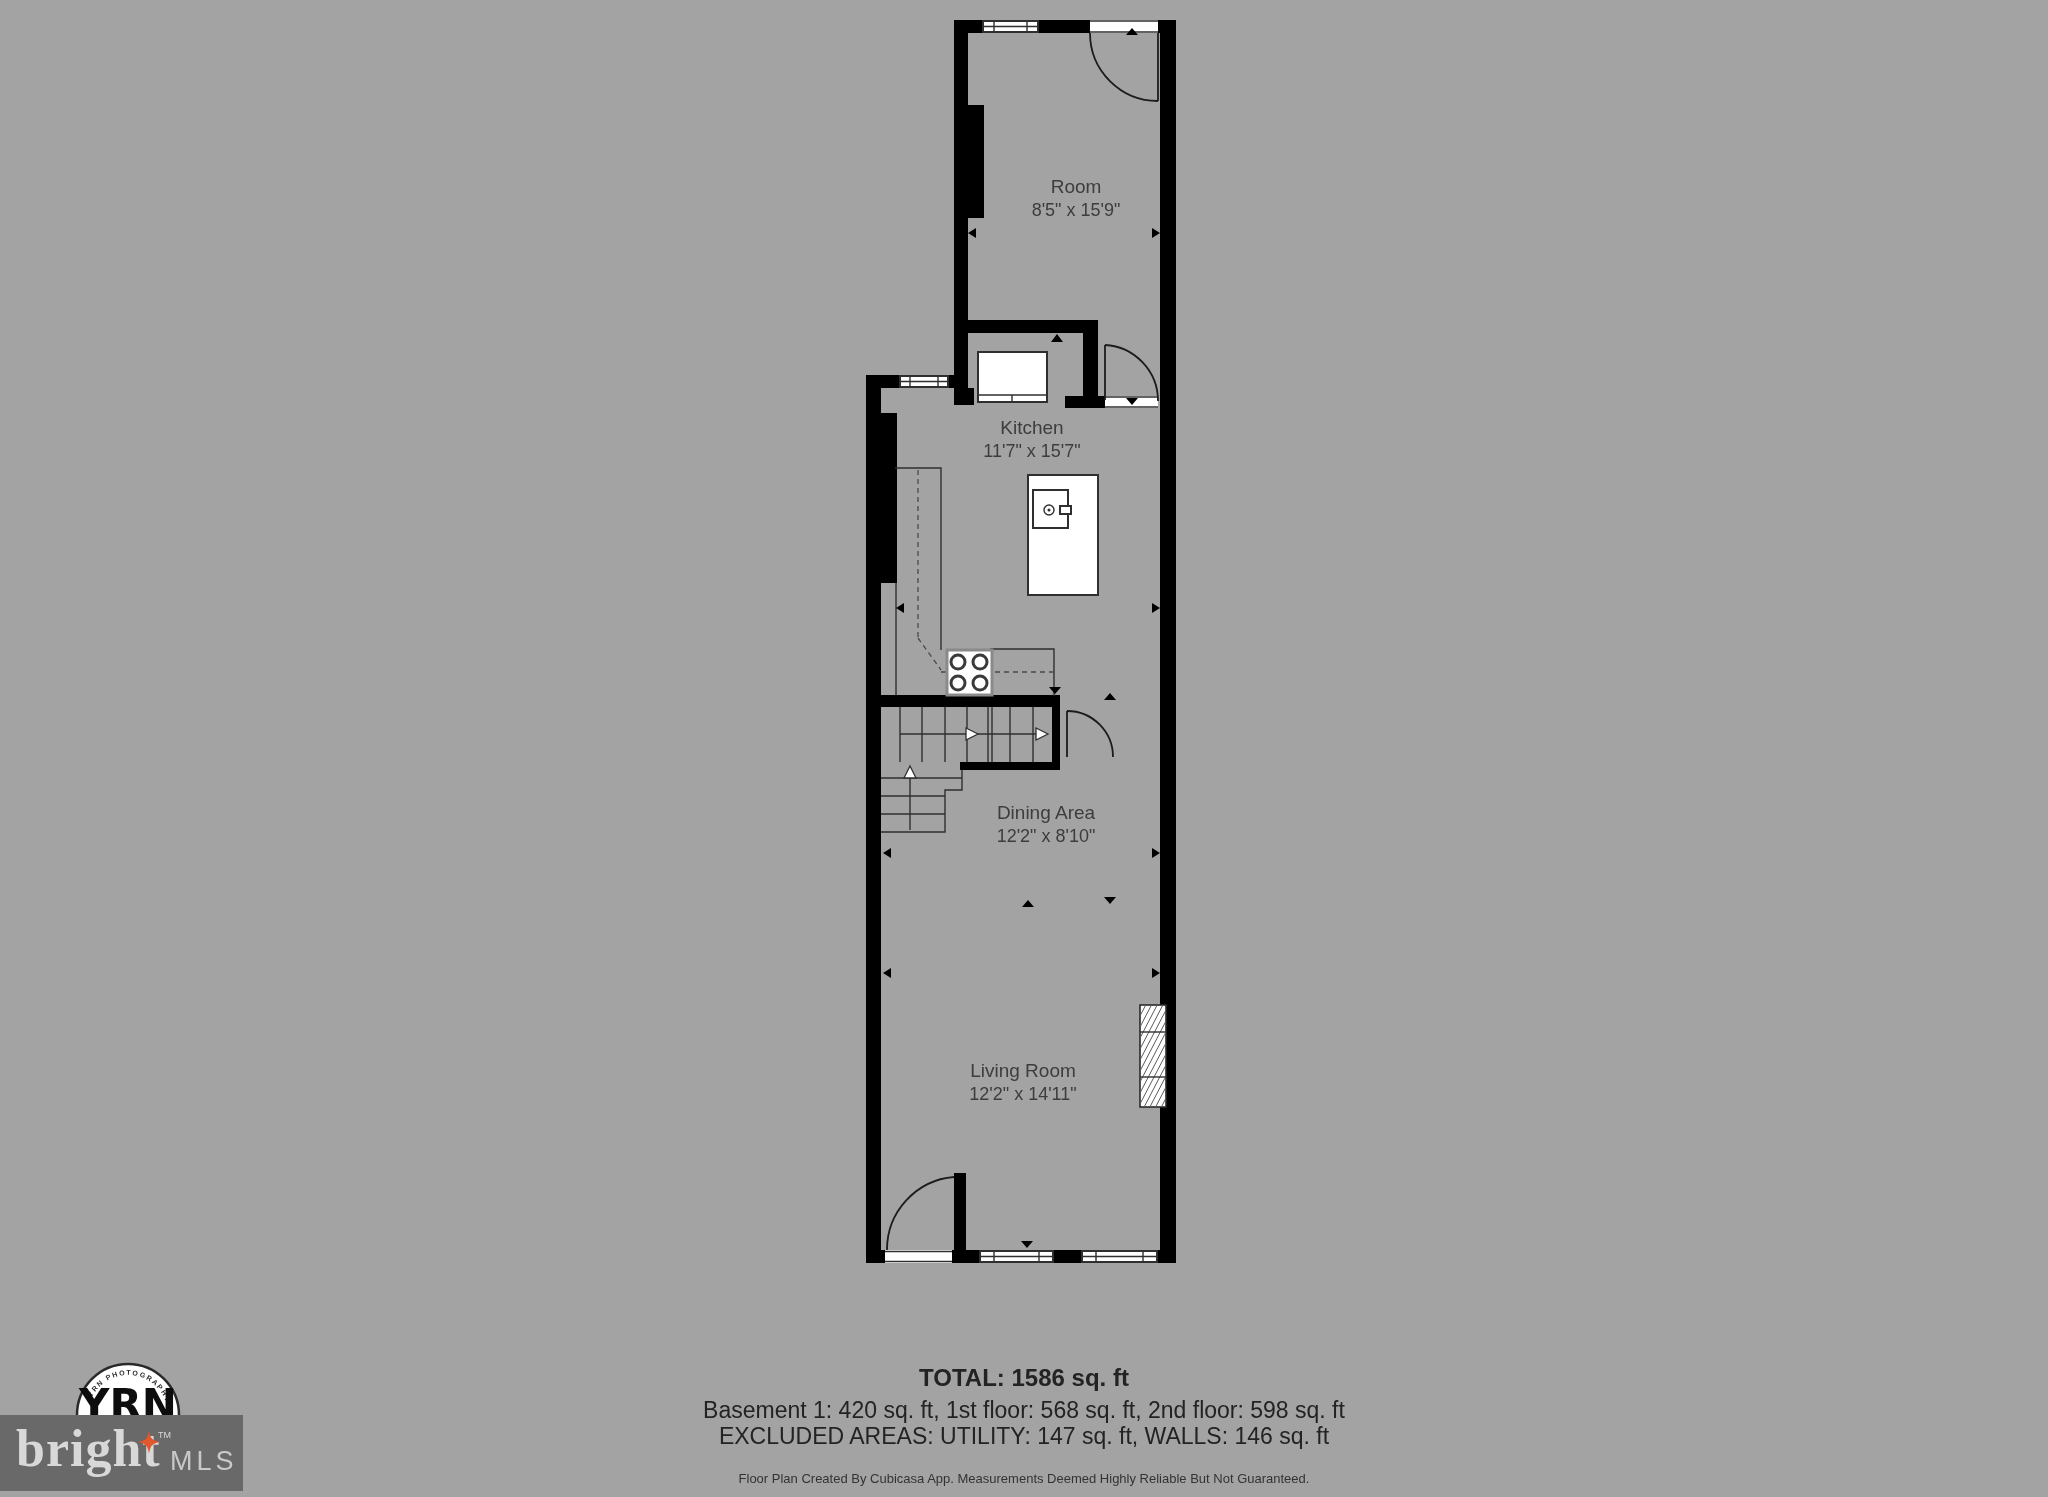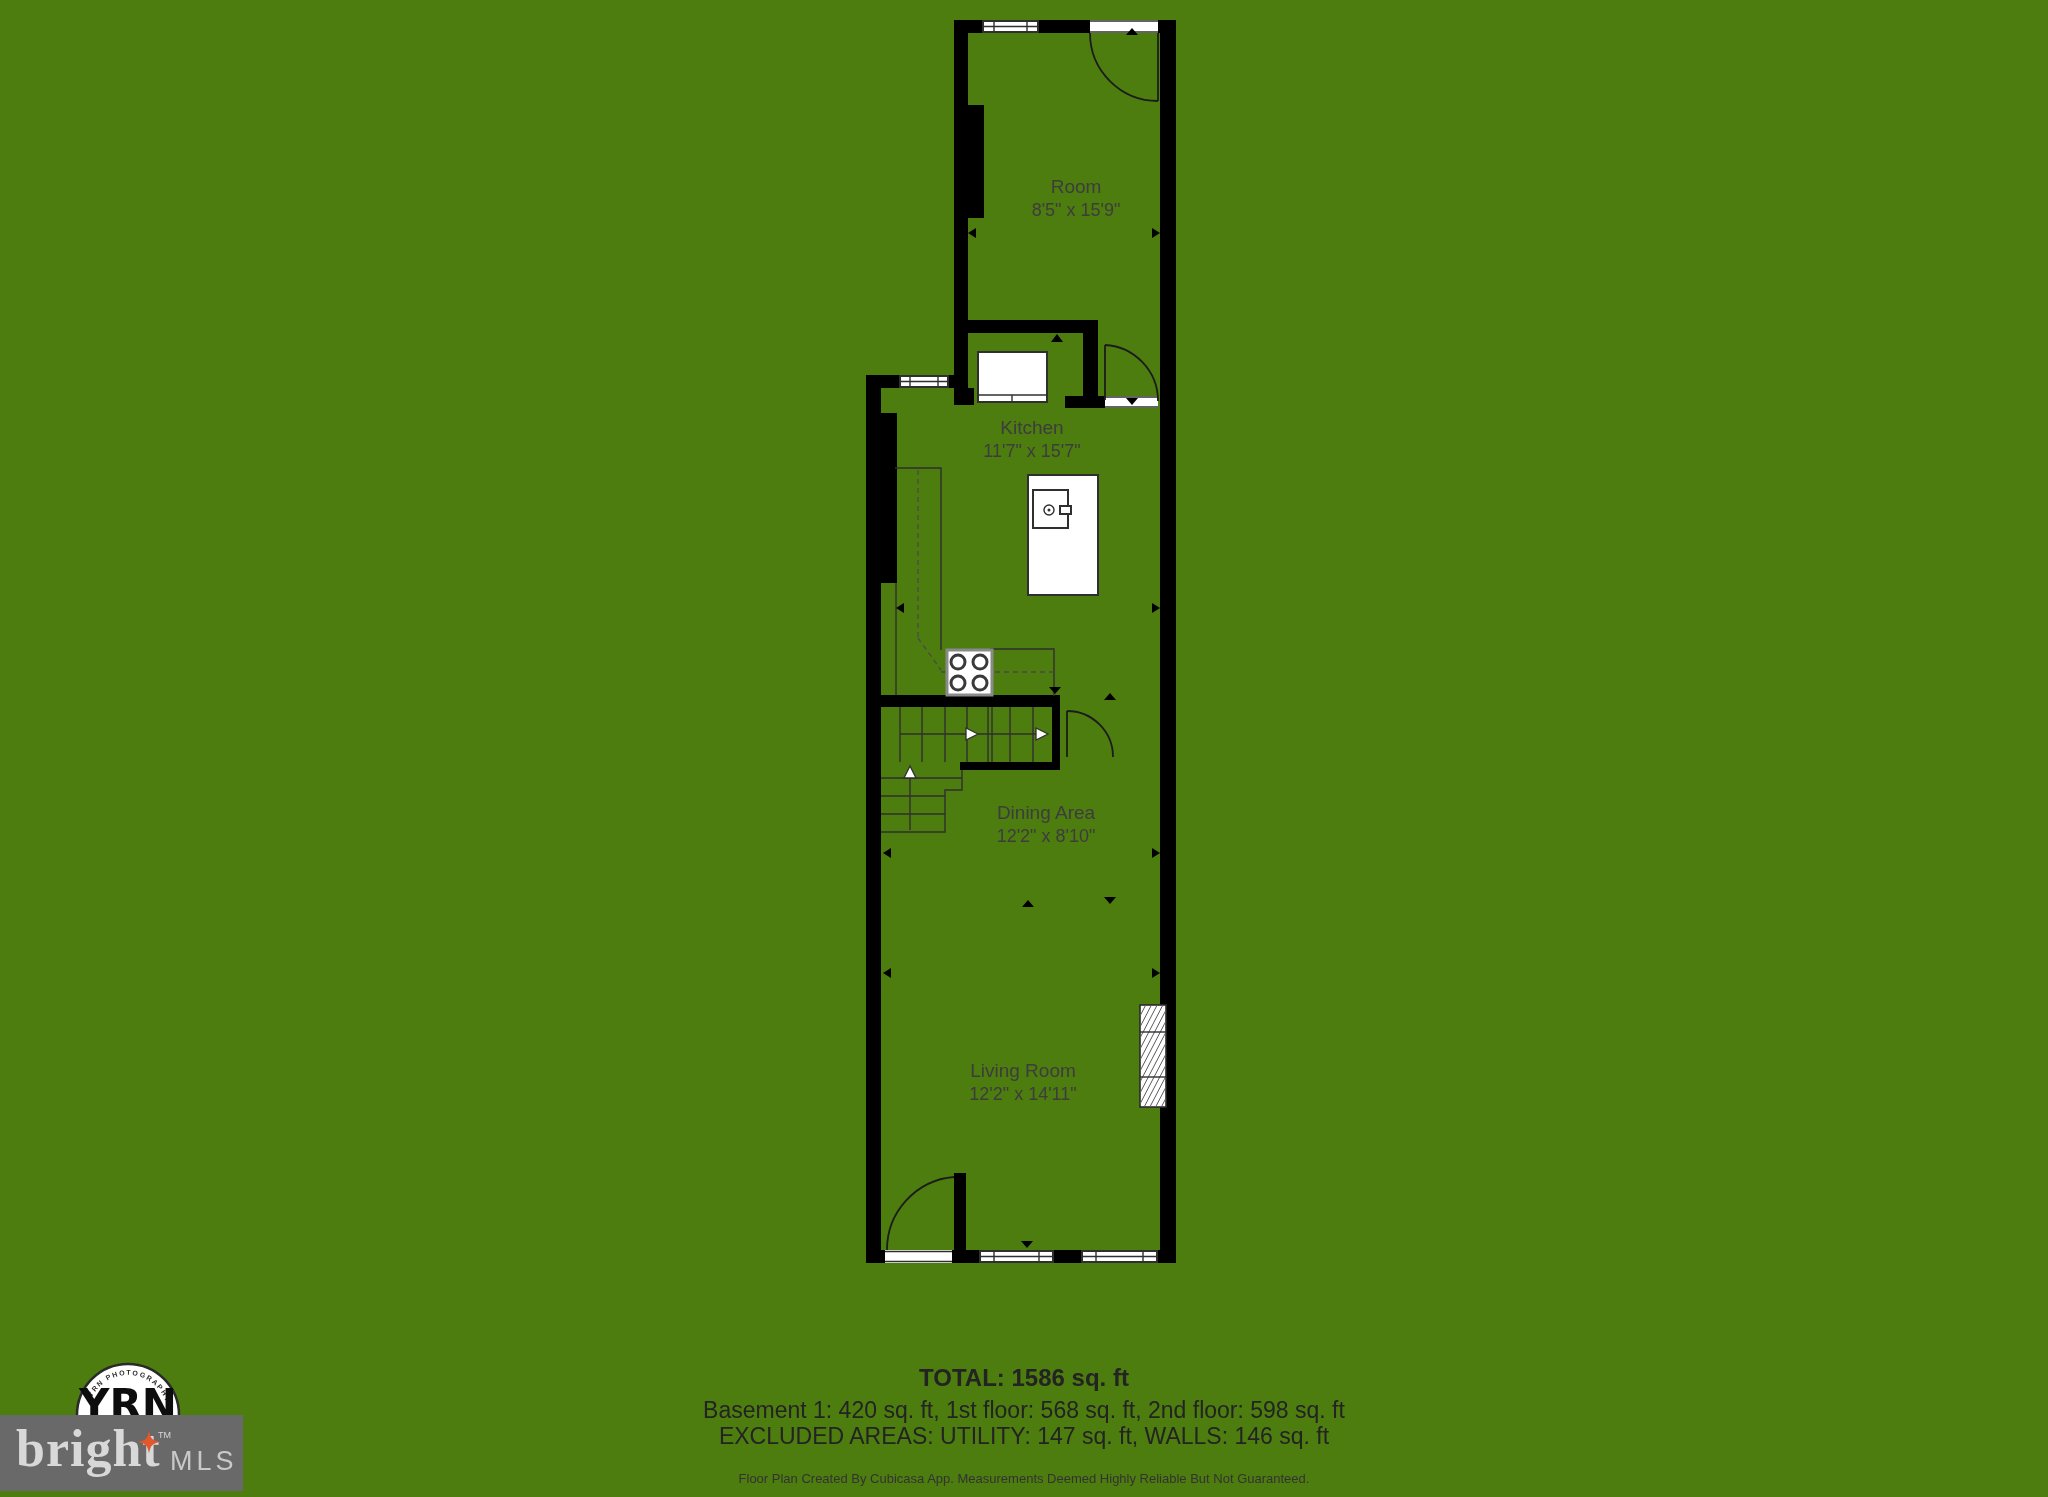--- a/index.html
+++ b/index.html
@@ -1,16 +1,16 @@
 <!DOCTYPE html>
 <html><head>
 <meta charset="utf-8">
 <style>
   html,body{margin:0;padding:0;background:#ffffff;}
-  .canvas{position:relative;width:2048px;height:1497px;background:#4d7c0f;overflow:hidden;
+  .canvas{position:relative;width:2048px;height:1497px;background:#a3a3a3;overflow:hidden;
           font-family:"Liberation Sans","DejaVu Sans",sans-serif;}
   svg{position:absolute;left:0;top:0;}
   .wall{fill:#000000;stroke:none;}
   .thin{stroke:#2f2f2f;stroke-width:1.4;fill:none;}
   .thin2{stroke:#2f2f2f;stroke-width:2;fill:#ffffff;}
   .dashed{stroke:#4a4a4a;stroke-width:1.3;fill:none;stroke-dasharray:5 4;}
   .arc{stroke:#1c1c1c;stroke-width:1.8;fill:none;}
   .marker{fill:#000000;stroke:none;}
   .openhead{fill:#ffffff;stroke:#2f2f2f;stroke-width:1.3;}
   .roomname{font-size:19px;fill:#3d3d3d;}

